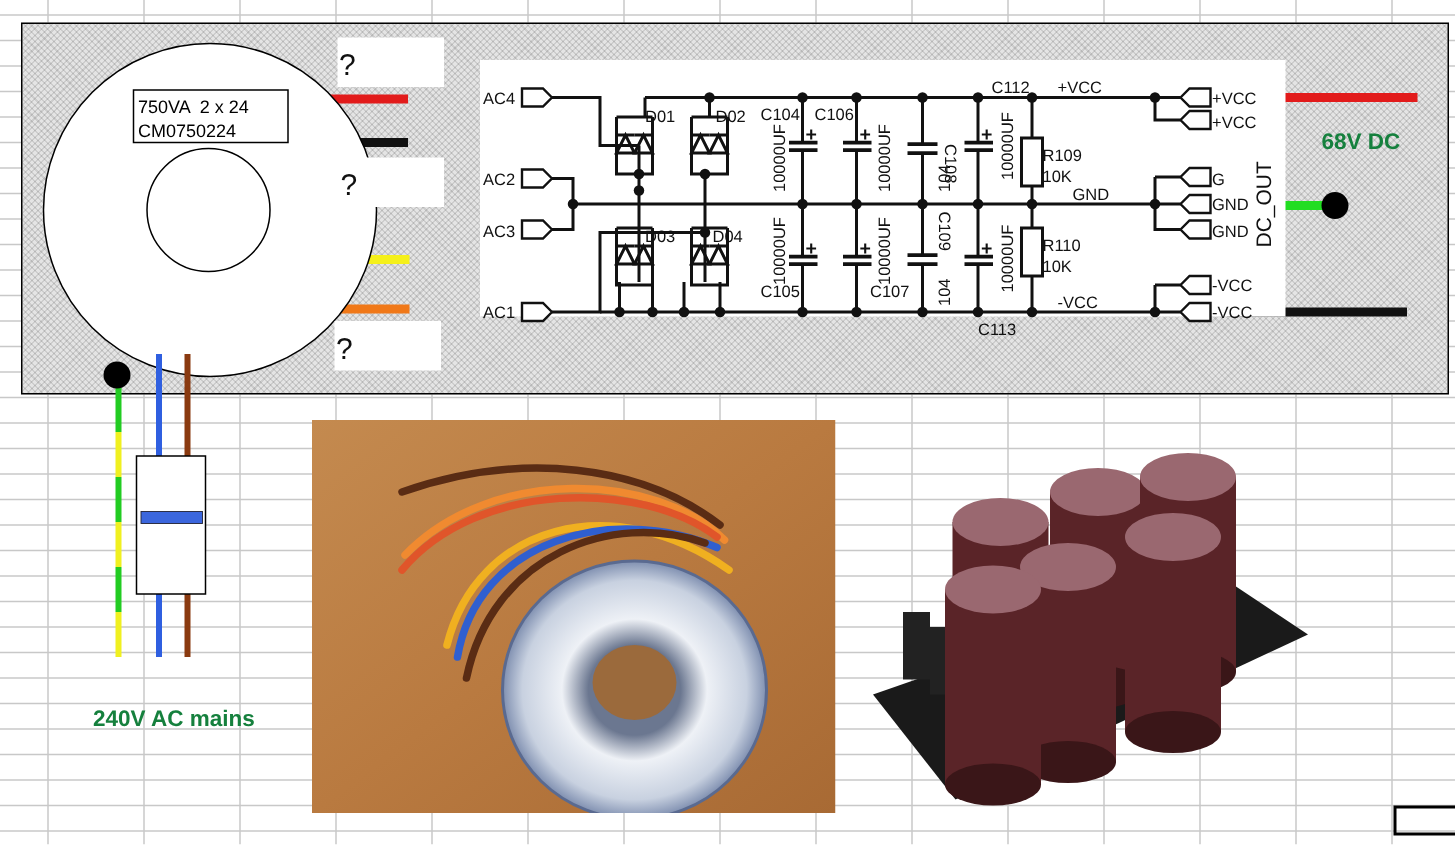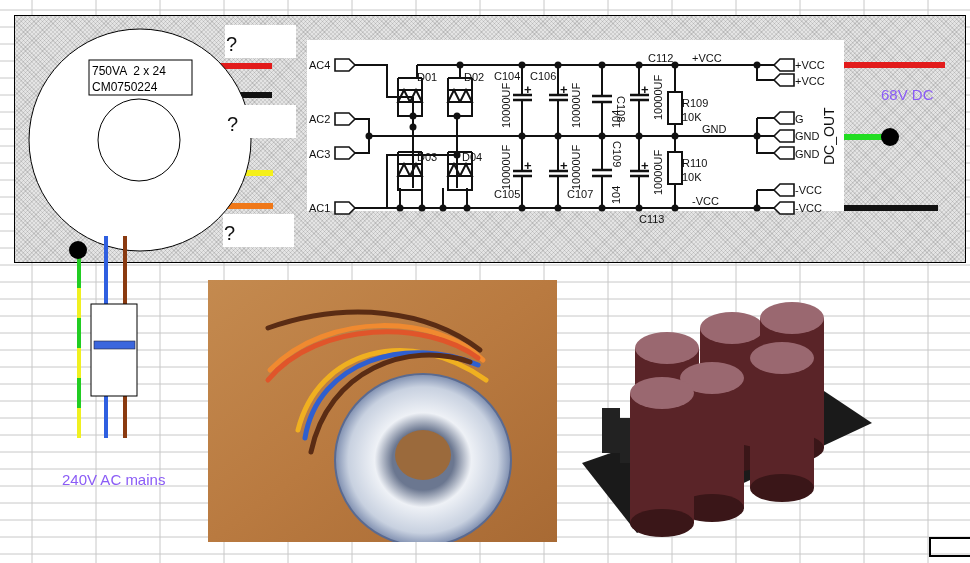--- a/index.html
+++ b/index.html
@@ -5,23 +5,23 @@
   html,body{margin:0;padding:0;}
   body{width:970px;height:563px;overflow:hidden;position:relative;background:#fff;font-family:"Liberation Sans",sans-serif;}
   #grid{position:absolute;left:0;top:0;width:970px;height:563px;}
   .abs{position:absolute;}
   #panel{position:absolute;left:14px;top:15px;width:950px;height:246px;border:1px solid #000;
     background-color:#e4e4e4;
     background-image:repeating-linear-gradient(45deg,rgba(0,0,0,0.10) 0 1px,transparent 1px 3px),
                      repeating-linear-gradient(-45deg,rgba(0,0,0,0.10) 0 1px,transparent 1px 3px);}
   .qbox{position:absolute;background:#fff;font-size:20px;color:#111;padding-left:2px;line-height:1;}
   .qbox span{position:absolute;left:1px;bottom:4px;}
-  #schem{position:absolute;left:307px;top:40px;width:537px;height:171px;background:#fff;}
+  #schem{position:absolute;left:320px;top:40px;width:537px;height:171px;background:#fff;}
   .photo{position:absolute;}
-  .lbl{position:absolute;font-weight:normal;color:#8b5cf6;}
+  .lbl{position:absolute;font-weight:bold;color:#15803d;}
   svg text{font-family:"Liberation Sans",sans-serif;}
   #cellsel{position:absolute;left:929px;top:537px;width:44px;height:16px;border:2px solid #000;}
 </style>
 </head>
 <body>
 
 <svg id="grid" width="970" height="563">
     <line x1="32" y1="0" x2="32" y2="563" stroke="#c8c8c8" stroke-width="1"></line>
     <line x1="96" y1="0" x2="96" y2="563" stroke="#c8c8c8" stroke-width="1"></line>
     <line x1="160" y1="0" x2="160" y2="563" stroke="#c8c8c8" stroke-width="1"></line>

